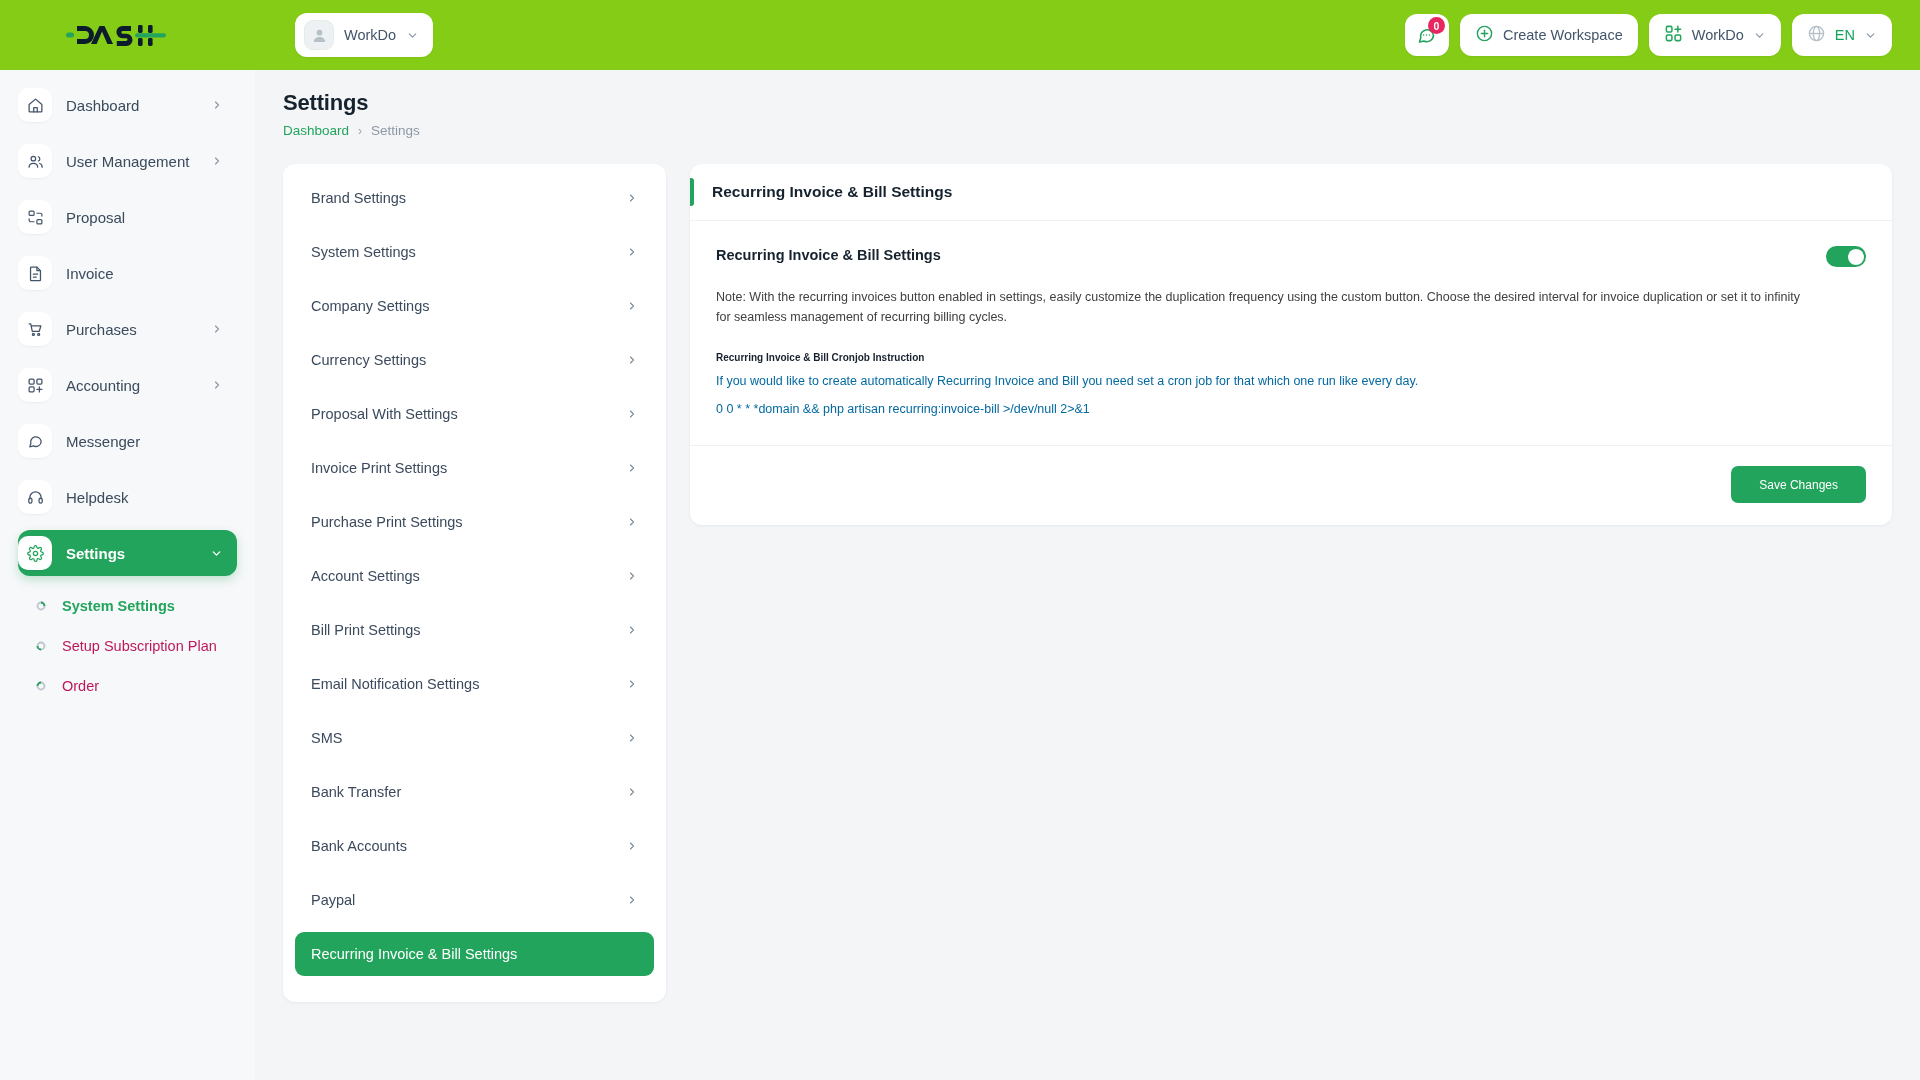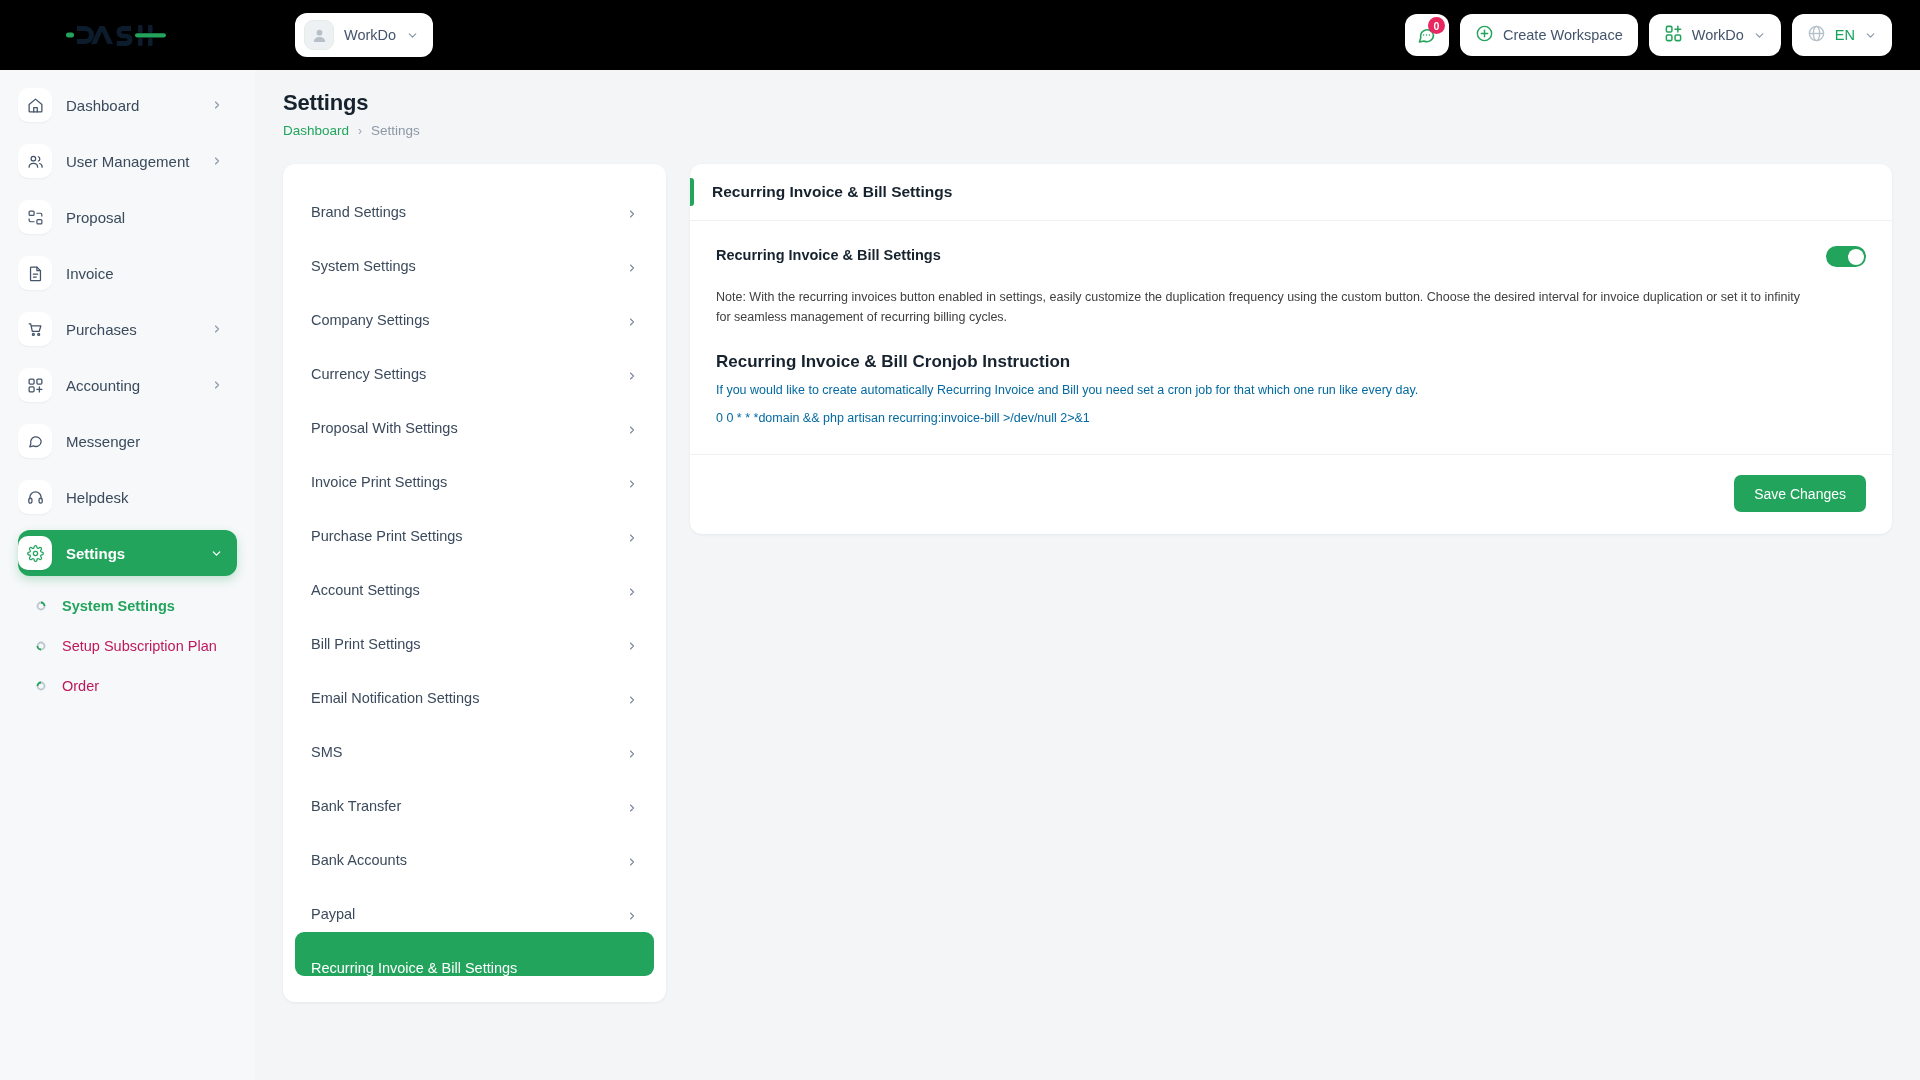--- a/index.html
+++ b/index.html
@@ -8,21 +8,21 @@
     font-family: "Liberation Sans", sans-serif;
     background: #f3f5f7;
     overflow: hidden;
     color: #1f2d3d;
   }
   .app { position: relative; width: 1920px; height: 1080px; }
 
   
   .topbar {
     position: absolute; top: 0; left: 0; width: 1920px; height: 70px;
-    background: #000000;
+    background: #84cc16;
     display: flex; align-items: center;
   }
   .logo-wrap { width: 255px; display: flex; align-items: center; padding-left: 66px; }
   .logo { display: flex; align-items: center; height: 30px; }
   .logo svg { display: block; }
 
   .ws-switch {
     display: flex; align-items: center; gap: 10px;
     background: #fff; border-radius: 12px;
     padding: 7px 14px 7px 9px;
@@ -100,21 +100,21 @@
 
   .content-row { display: flex; gap: 24px; margin-top: 26px; align-items: flex-start; }
 
   .settings-list {
     width: 383px; background: #fff; border-radius: 12px;
     padding: 12px 0 14px 0; box-shadow: 0 1px 3px rgba(20,40,60,.06);
     height: 838px; overflow: hidden;
   }
   .settings-list-inner { padding: 0 12px; }
   .set-item {
-    display: flex; align-items: flex-end; height: 44px;
+    display: flex; align-items: center; height: 44px;
     padding: 0 16px; border-radius: 9px; margin-bottom: 10px;
   }
   .set-label { flex: 1; font-size: 14.5px; color: #3b4a5c; }
   .set-arrow { color: #7d8a99; display: flex; align-items: center; }
   .set-item.active { background: #22a45d; }
   .set-item.active .set-label { color: #fff; }
 
   .panel {
     flex: 1; background: #fff; border-radius: 12px;
     box-shadow: 0 1px 3px rgba(20,40,60,.06);
@@ -138,29 +138,29 @@
     position: relative; flex: none; margin-top: -1px;
   }
   .toggle .knob {
     position: absolute; top: 2.5px; right: 2.5px;
     width: 16px; height: 16px; border-radius: 50%; background: #fff;
   }
   .note {
     margin-top: 20px; font-size: 12.5px; line-height: 1.62; color: #404040;
     max-width: 1090px;
   }
-  .cron-head { margin-top: 24px; font-size: 17px; font-weight: 700; color: #16222e; }
+  .cron-head { margin-top: 24px; font-size: 10px; font-weight: 700; color: #16222e; }
   .cron-line { margin-top: 9px; font-size: 12.5px; color: #0369a1; line-height: 1.55; }
   .panel-foot {
     margin-top: 26px; border-top: 1px solid #eef1f4;
     padding: 20px 26px 22px 26px; display: flex; justify-content: flex-end;
   }
   .btn-save {
     background: #22a45d; color: #fff; border: none; border-radius: 7px;
-    height: 37px; padding: 0 20px; font-size: 14px; font-weight: 500;
+    height: 37px; padding: 0 28px; font-size: 12px; font-weight: 500;
     font-family: "Liberation Sans", sans-serif; cursor: pointer;
   }
 </style>
 </head>
 <body>
 
 <div class="app">
 
   <div class="topbar">
 

